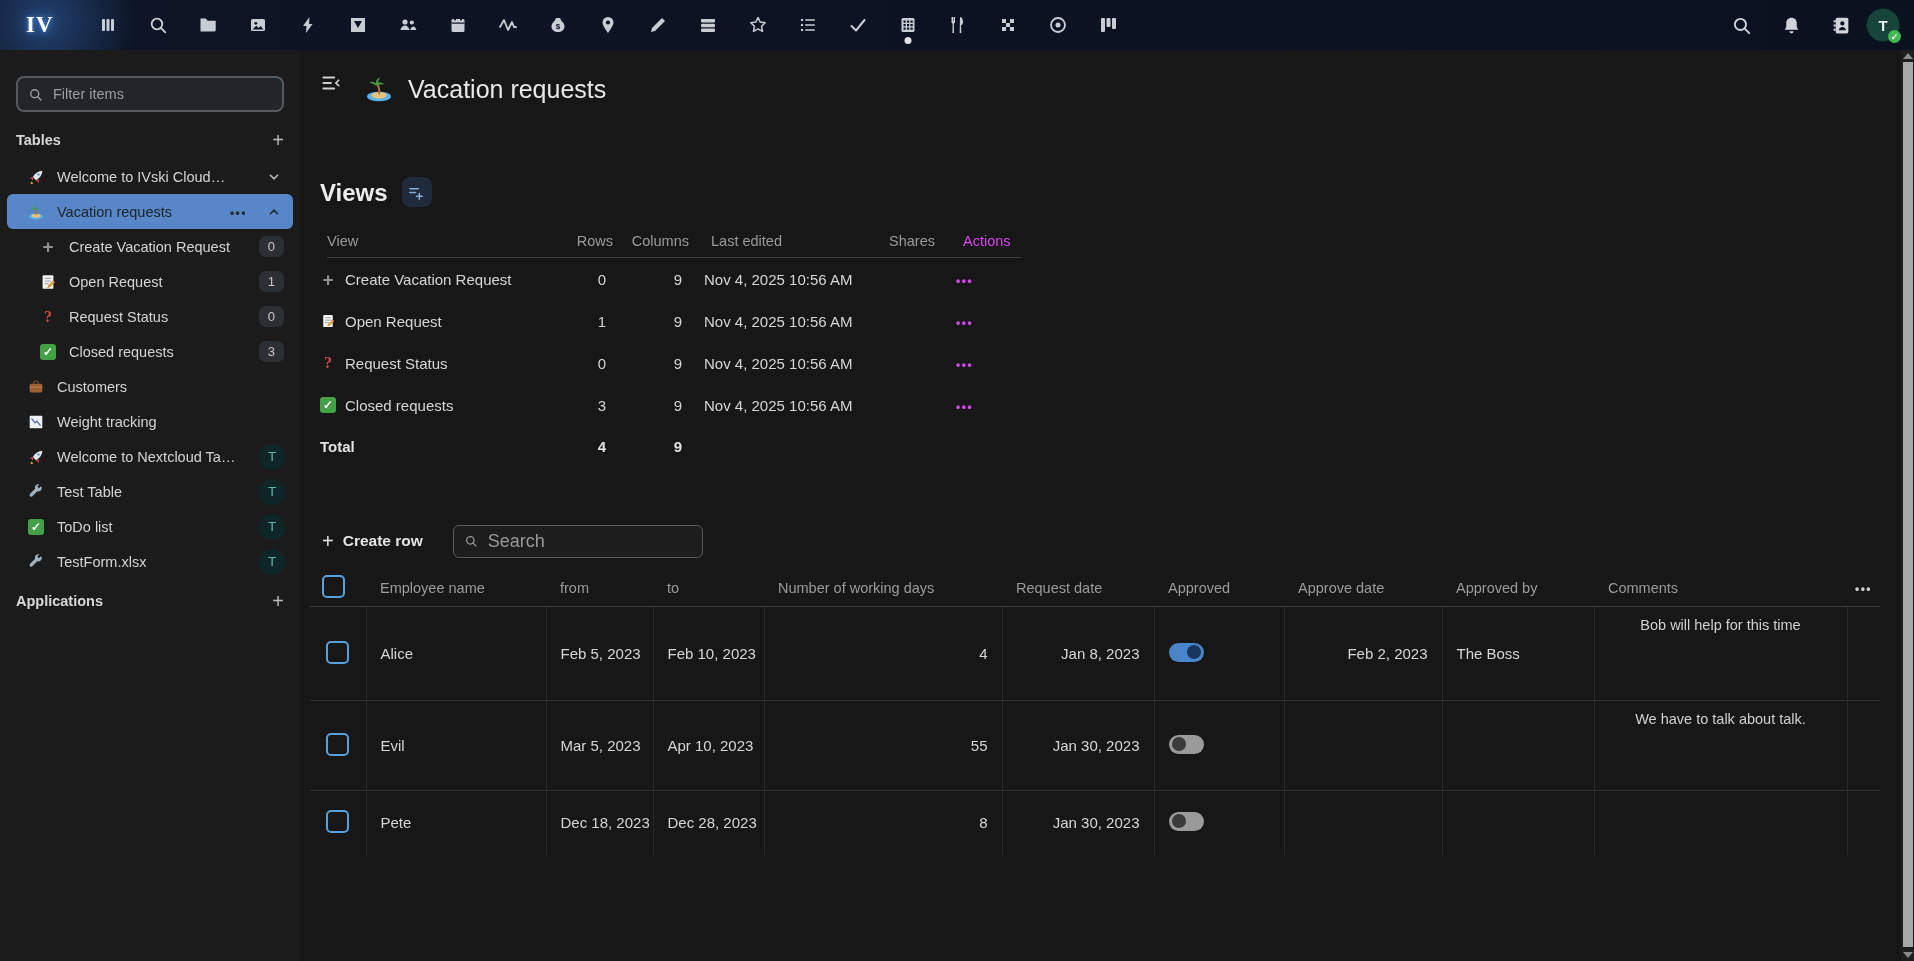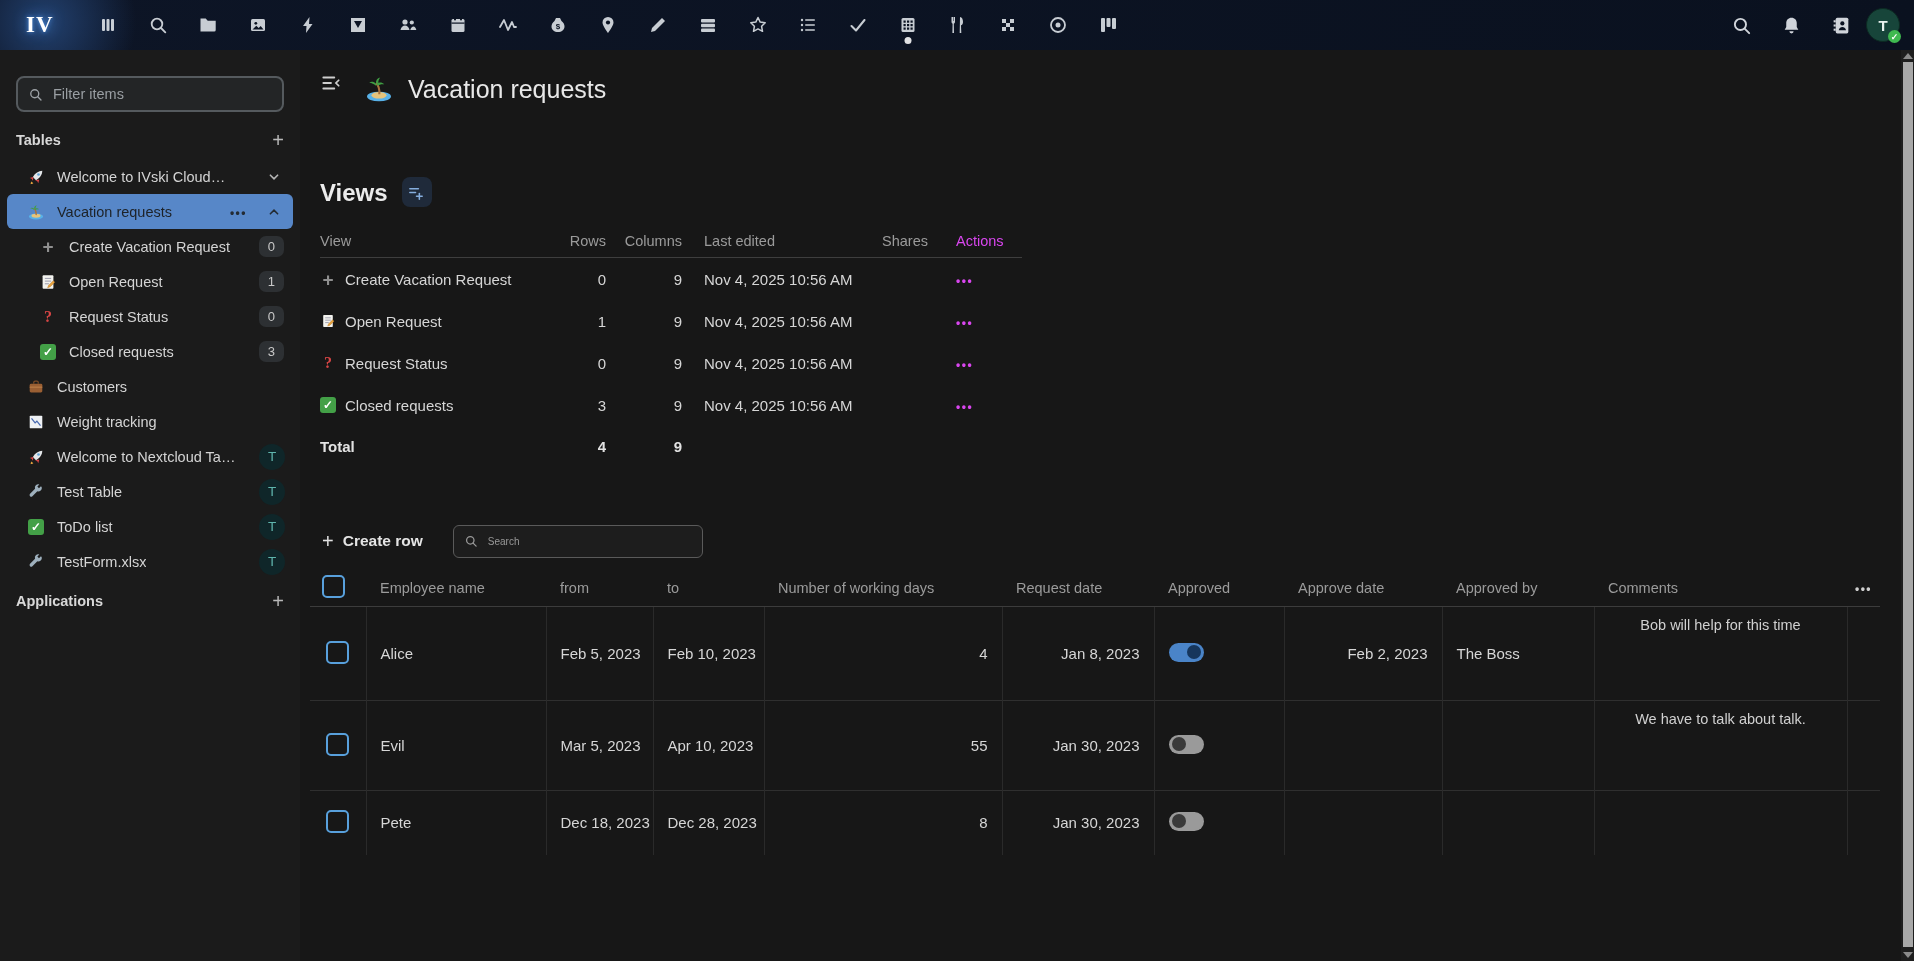--- a/index.html
+++ b/index.html
@@ -74,37 +74,37 @@
   .title-row .ic{width:30px;height:30px;}
   h1{margin:0;font-size:25px;font-weight:500;color:#e8e8e8;}
   .h2-row{display:flex;align-items:flex-end;gap:14px;margin:0 0 0 20px;height:32px;}
   h2{margin:0;font-size:24px;font-weight:700;color:#ececec;}
   .icon-btn{width:30px;height:30px;border-radius:8px;background:#1f2a3a;color:#85aede;
       display:flex;align-items:center;justify-content:center;cursor:pointer;}
   .icon-btn svg{width:19px;height:19px;}
   .views-sec{margin-top:69px;}
   .views-table{margin:18px 0 0 20px;width:702px;}
   .vrow{display:grid;grid-template-columns:230px 60px 76px 196px 62px 78px;align-items:center;height:42px;font-size:15px;}
-  .vrow.vhead{height:32px;color:#9b9b9b;font-size:14.5px;border-bottom:1px solid #3e3e3e;}
+  .vrow.vhead{height:32px;color:#9b9b9b;font-size:14.5px;border-bottom:1px solid #3e3e3e;margin-left:7px;}
   .vrow .c-rows,.vrow .c-cols{text-align:right;padding-right:4px;}
   .vrow .c-edited{padding-left:18px;}
   .vrow .c-actions{padding-left:12px;color:#d946ef;}
   .vrow .c-name{display:flex;align-items:center;gap:9px;}
   .vrow .c-name .ic{width:16px;height:16px;}
   .vrow.vtotal{font-weight:700;height:40px;color:#e2e2e2;}
   .data-sec{margin-top:58px;}
   .controls{display:flex;align-items:center;margin:25px 0 0 22px;gap:30px;height:34px;}
   .create-row{display:flex;align-items:center;gap:9px;cursor:pointer;}
   .create-row .pl{font-size:20px;font-weight:400;color:#e2e2e2;line-height:1;}
   .create-row .lbl{font-size:15.5px;font-weight:700;color:#e4e4e4;}
   .search-box{width:228px;height:31px;border:1px solid #5a5a5a;border-radius:6px;background:#1d1d1d;
       display:flex;align-items:center;gap:8px;padding:0 10px;}
   .search-box .ic{width:14px;height:14px;color:#9a9a9a;}
   .search-box input{flex:1;background:transparent;border:none;outline:none;color:#cfcfcf;
-      font-size:10px;font-family:inherit;}
+      font-size:18px;font-family:inherit;}
   .search-box input::placeholder{color:#989898;}
   table.data-table{border-collapse:collapse;table-layout:fixed;width:1570px;margin:12px 0 0 10px;}
   .data-table th{height:36px;font-weight:400;color:#9b9b9b;text-align:left;font-size:14.5px;
       padding:0 0 0 14px;border-bottom:1px solid #3c3c3c;white-space:nowrap;overflow:hidden;}
   .data-table th.c-cb{padding-left:12px;}
   .data-table th.c-menu{text-align:center;padding:0;color:#cfcfcf;}
   .data-table td{border-top:1px solid #2f2f2f;border-left:1px solid #2a2a2a;vertical-align:middle;
       font-size:15px;color:#d6d6d6;padding:0 14px;overflow:hidden;white-space:nowrap;}
   .data-table td:first-child{border-left:none;}
   .data-table td.right{text-align:right;}

